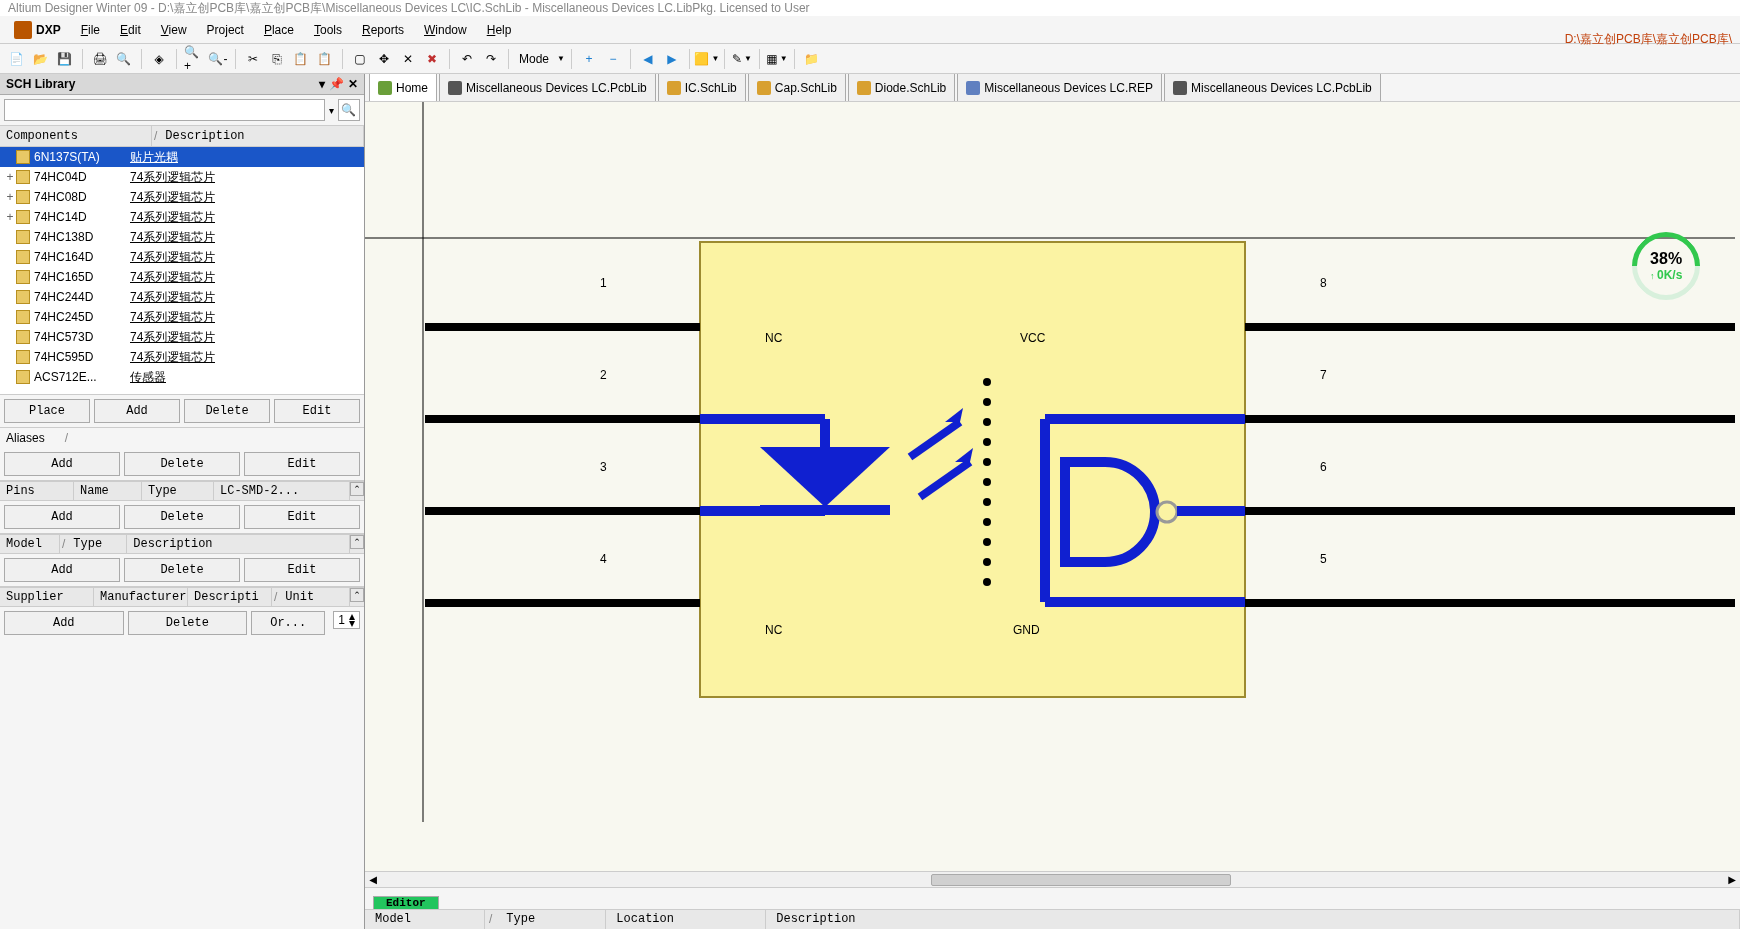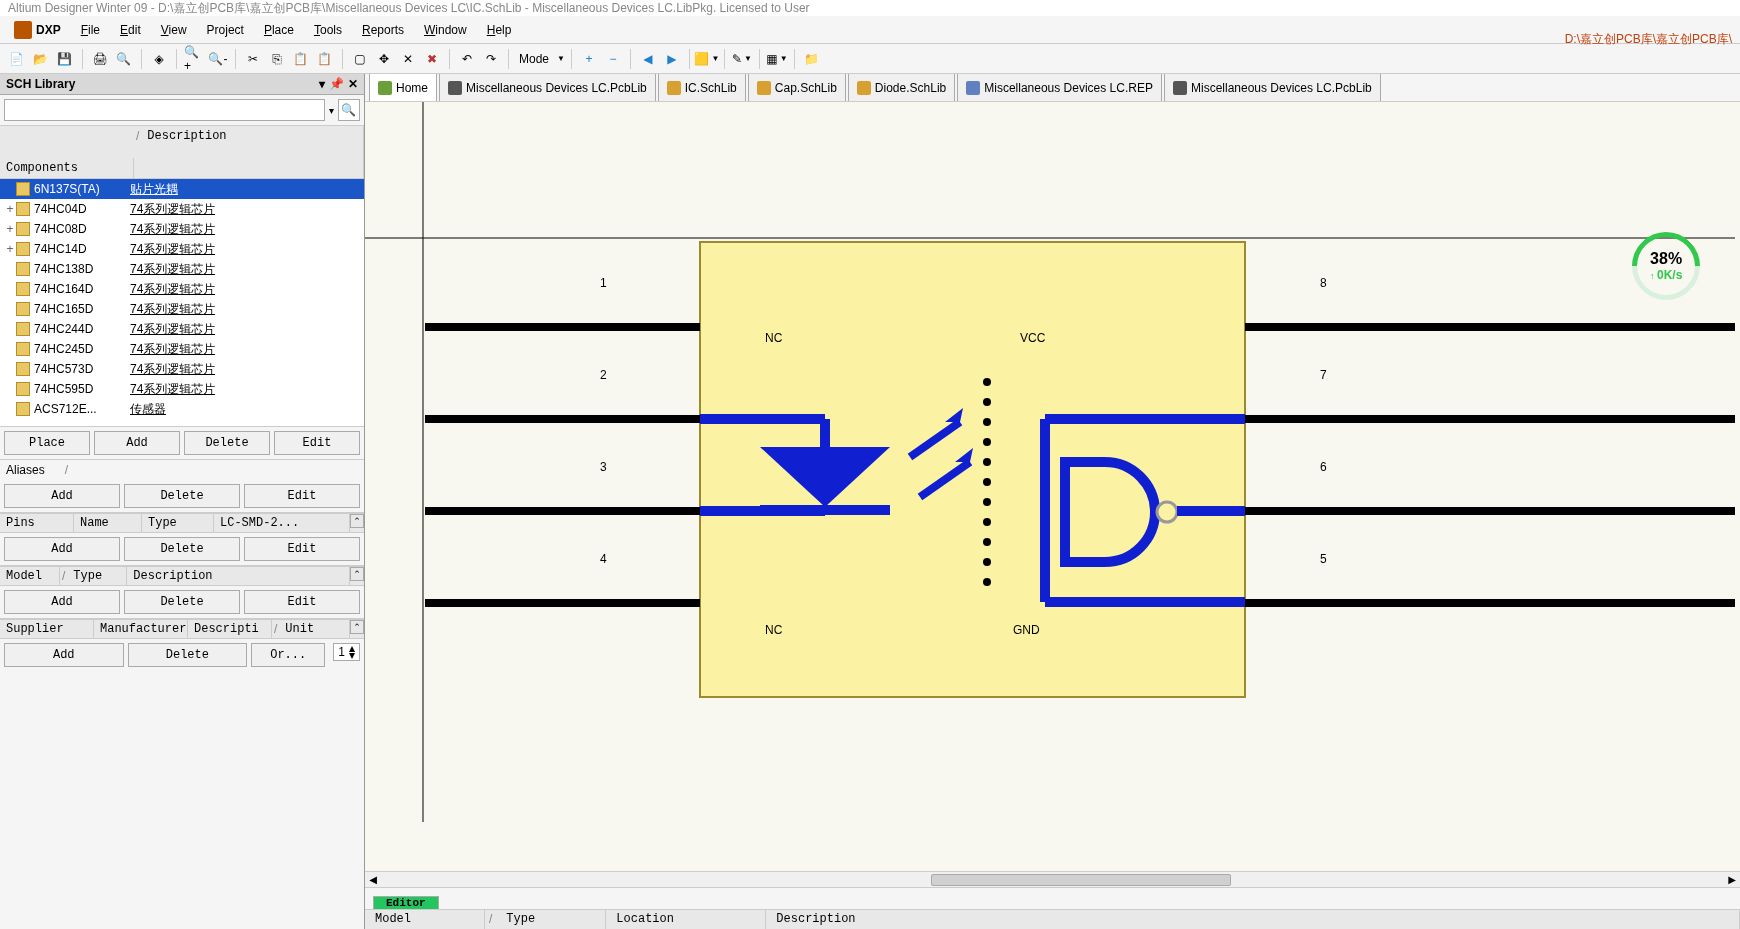--- a/index.html
+++ b/index.html
@@ -24,21 +24,21 @@
 
 .left-panel { width: 365px; background:#f5f5f5; border-right:1px solid #999; display:flex; flex-direction:column; }
 .panel-title { background:#d8d8d8; border-bottom:1px solid #aaa; padding:3px 6px; font-weight:bold; display:flex; align-items:center; }
 .panel-title .pin-icons { margin-left:auto; display:flex; gap:4px;}
 .panel-search { display:flex; padding:4px; gap:4px; }
 .panel-search input { flex:1; border:1px solid #aaa; padding:2px 4px; }
 .panel-search .srch-btn { width:22px; height:22px; border:1px solid #aaa; background:#fff; display:flex; align-items:center; justify-content:center;}
 
 .grid-header { display:flex; background:#e8e8e8; border-top:1px solid #ccc; border-bottom:1px solid #ccc; }
 .grid-header .col { padding:3px 6px; border-right:1px solid #ccc; font-family:"Courier New",monospace;}
-.col-comp { width:134px;margin-top:32px; }
+.col-comp { width:152px; }
 .col-desc { flex:1; }
 
 .comp-list { flex: 0 0 248px; overflow-y:scroll; background:#fff; border-bottom:1px solid #ccc;}
 .comp-row { display:flex; align-items:center; height:20px; padding-left:4px; font-family:"Courier New",monospace; font-size:12px;}
 .comp-row.selected { background:#1a56c8; color:#fff; }
 .comp-row .tree-mark { width:12px; text-align:center; color:#666; font-family:sans-serif;}
 .comp-row .cicon { width:14px; height:14px; background:#e8c866; border:1px solid #b89020; margin-right:4px;}
 .comp-row .cname { width:96px; overflow:hidden; white-space:nowrap;}
 .comp-row .cdesc { overflow:hidden; white-space:nowrap;text-decoration:underline;}
 

